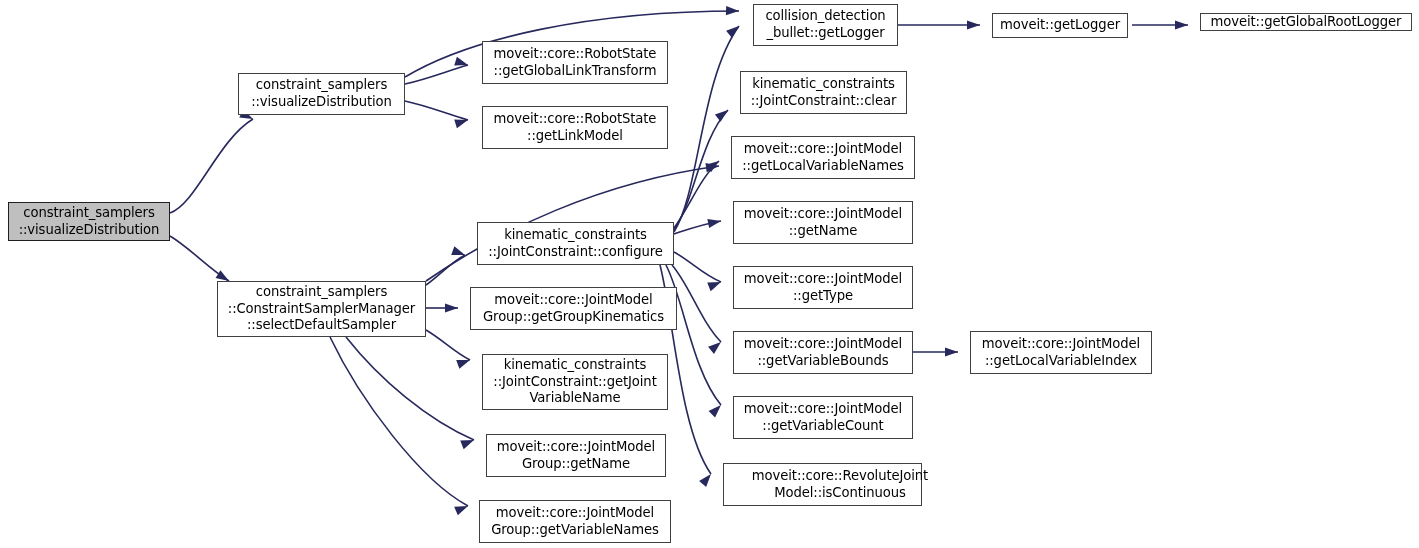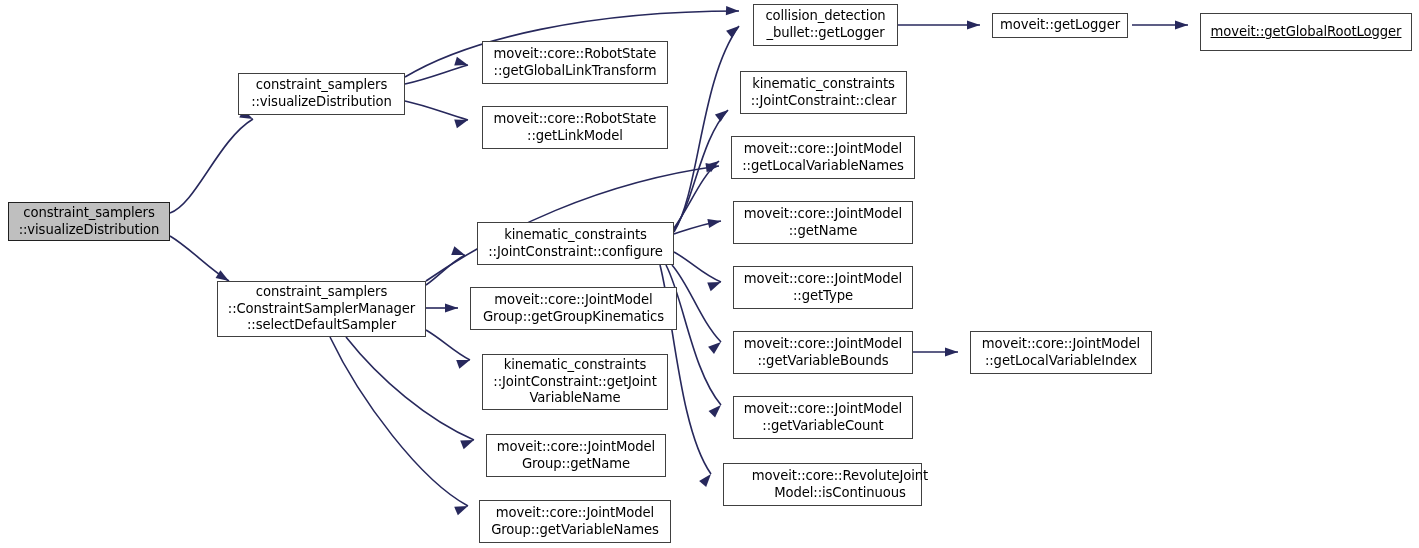--- a/index.html
+++ b/index.html
@@ -140,15 +140,15 @@
 ::getType</div>
       <div class="node-box" style="left: 733px; top: 331px; width: 180px; height: 43px;">moveit::core::JointModel
 ::getVariableBounds</div>
       <div class="node-box" style="left: 733px; top: 396px; width: 180px; height: 43px;">moveit::core::JointModel
 ::getVariableCount</div>
       <div class="node-box" style="left: 723px; top: 463px; width: 199px; height: 43px; padding-left: 38px;">moveit::core::RevoluteJoint
 Model::isContinuous</div>
       <div class="node-box" style="left: 992px; top: 13px; width: 136px; height: 25px;">moveit::getLogger</div>
       <div class="node-box" style="left: 970px; top: 331px; width: 182px; height: 43px;">moveit::core::JointModel
 ::getLocalVariableIndex</div>
-      <div class="node-box" style="left: 1200px; top: 13px; width: 212px; height: 38px; text-decoration: underline;">moveit::getGlobalRootLogger</div>
+      <div class="node-box" style="left: 1200px; top: 13px; width: 212px; height: 18px;">moveit::getGlobalRootLogger</div>
     </div>
 </div>
 
 </body></html>

